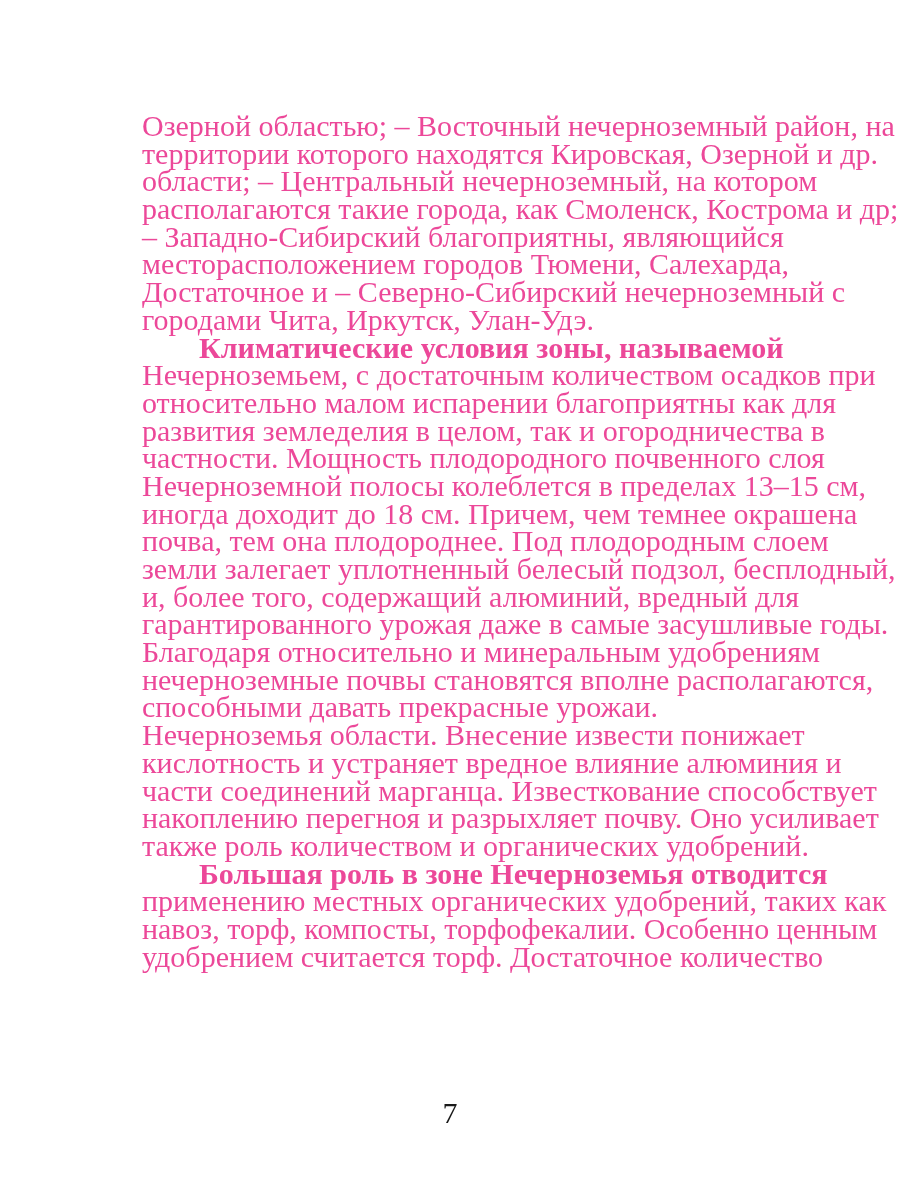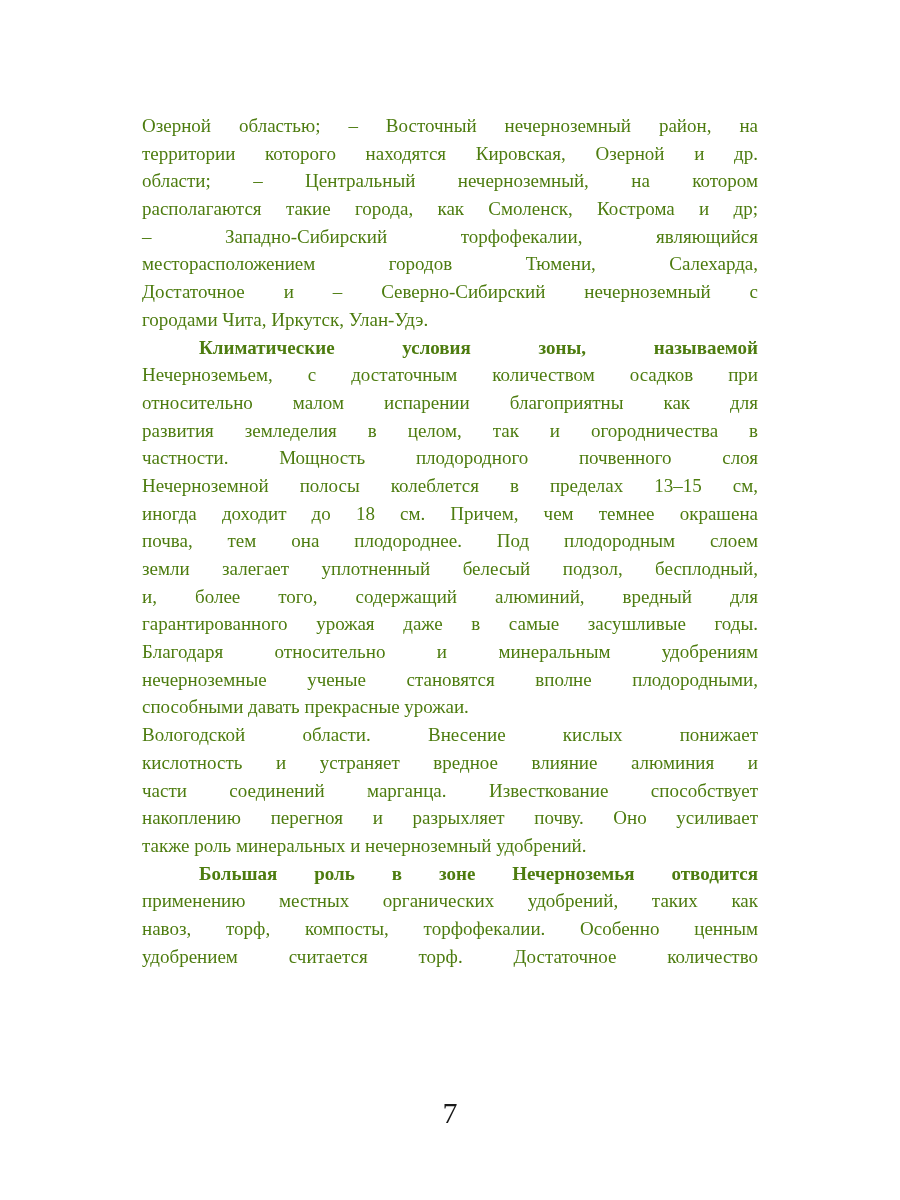--- a/index.html
+++ b/index.html
@@ -20,22 +20,22 @@
       width: 900px;
       height: 1200px;
       background: #ffffff;
     }
     .text-block {
       position: absolute;
       left: 142px;
       top: 112px;
       width: 616px;
       font-family: "Liberation Serif", serif;
-      font-size: 19px;
-      color: #4d7c0f;
+      font-size: 30px;
+      color: #ec4899;
     }
     .para {
       margin: 0;
       padding: 0;
     }
     .line {
       display: block;
       height: 27.7px;
       line-height: 27.7px;
       white-space: nowrap;
@@ -66,49 +66,49 @@
 <body>
 
 <div class="page">
   <div class="text-block">
 
     <div class="para">
       <span class="line">Озерной областью; – Восточный нечерноземный район, на</span>
       <span class="line">территории которого находятся Кировская, Озерной и др.</span>
       <span class="line">области; – Центральный нечерноземный, на котором</span>
       <span class="line">располагаются такие города, как Смоленск, Кострома и др;</span>
-      <span class="line">– Западно-Сибирский торфофекалии, являющийся</span>
+      <span class="line">– Западно-Сибирский благоприятны, являющийся</span>
       <span class="line">месторасположением городов Тюмени, Салехарда,</span>
       <span class="line">Достаточное и – Северно-Сибирский нечерноземный с</span>
       <span class="line last">городами Чита, Иркутск, Улан-Удэ.</span>
     </div>
 
     <div class="para">
       <span class="line indent">Климатические условия зоны, называемой</span>
       <span class="line">Нечерноземьем, с достаточным количеством осадков при</span>
       <span class="line">относительно малом испарении благоприятны как для</span>
       <span class="line">развития земледелия в целом, так и огородничества в</span>
       <span class="line">частности. Мощность плодородного почвенного слоя</span>
       <span class="line">Нечерноземной полосы колеблется в пределах 13–15 см,</span>
       <span class="line">иногда доходит до 18 см. Причем, чем темнее окрашена</span>
       <span class="line">почва, тем она плодороднее. Под плодородным слоем</span>
       <span class="line">земли залегает уплотненный белесый подзол, бесплодный,</span>
       <span class="line">и, более того, содержащий алюминий, вредный для</span>
       <span class="line">гарантированного урожая даже в самые засушливые годы.</span>
       <span class="line">Благодаря относительно и минеральным удобрениям</span>
-      <span class="line">нечерноземные ученые становятся вполне плодородными,</span>
+      <span class="line">нечерноземные почвы становятся вполне располагаются,</span>
       <span class="line last">способными давать прекрасные урожаи.</span>
     </div>
 
     <div class="para">
-      <span class="line">Вологодской области. Внесение кислых понижает</span>
+      <span class="line">Нечерноземья области. Внесение извести понижает</span>
       <span class="line">кислотность и устраняет вредное влияние алюминия и</span>
       <span class="line">части соединений марганца. Известкование способствует</span>
       <span class="line">накоплению перегноя и разрыхляет почву. Оно усиливает</span>
-      <span class="line last">также роль минеральных и нечерноземный удобрений.</span>
+      <span class="line last">также роль количеством и органических удобрений.</span>
     </div>
 
     <div class="para">
       <span class="line indent">Большая роль в зоне Нечерноземья отводится</span>
       <span class="line">применению местных органических удобрений, таких как</span>
       <span class="line">навоз, торф, компосты, торфофекалии. Особенно ценным</span>
       <span class="line">удобрением считается торф. Достаточное количество</span>
     </div>
 
   </div>

